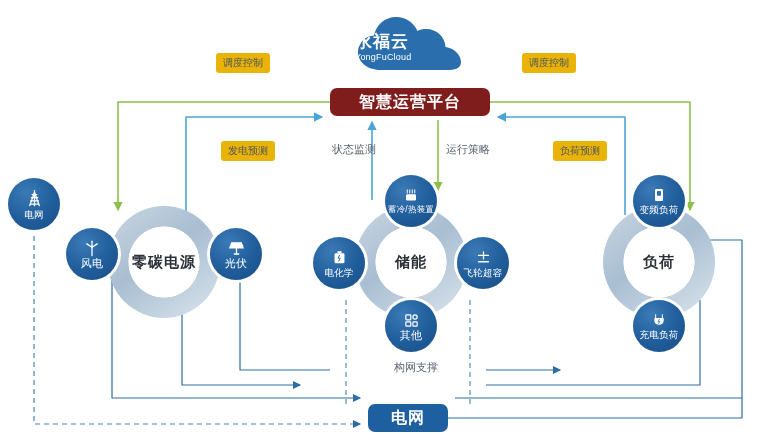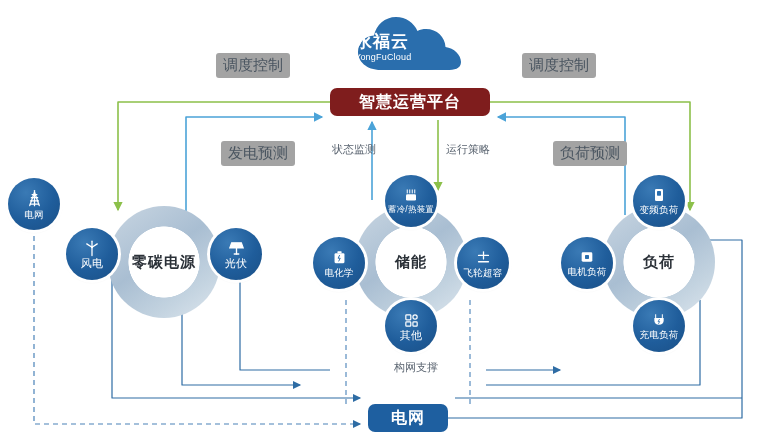--- a/index.html
+++ b/index.html
@@ -36,22 +36,22 @@
   .gridbar{
     position:absolute;left:368px;top:404px;width:80px;height:28px;
     background:#1e5fa0;border-radius:7px;
     display:flex;align-items:center;justify-content:center;
     color:#fff;font-size:16px;font-weight:bold;letter-spacing:1px;
     z-index:6;
   }
 
   
   .pill{
-    position:absolute;background:#a3a3a3;color:#4a5560;
-    font-size:15px;padding:3px 7px;border-radius:3px;white-space:nowrap;
+    position:absolute;background:#eab308;color:#4a5560;
+    font-size:10px;padding:3px 7px;border-radius:3px;white-space:nowrap;
     z-index:5;
   }
   
   .plain{
     position:absolute;color:#5a6470;font-size:11px;line-height:14px;
     text-align:center;white-space:nowrap;z-index:5;
   }
 
   
   .cluster{position:absolute;z-index:2;}
@@ -266,29 +266,20 @@
   <div class="node" style="left:633px;top:175px;width:52px;height:52px;">
     <span class="n-ico">
       <svg width="16" height="16" viewBox="0 0 24 24" fill="none" stroke="#ffffff" stroke-width="1.6">
         <rect x="6" y="3" width="12" height="18" rx="2" fill="#ffffff" stroke="none"></rect>
         <rect x="9" y="6" width="6" height="7" rx="1" fill="#2a6ead" stroke="none"></rect>
       </svg>
     </span>
     <span class="n-lbl">变频负荷</span>
   </div>
 
-  <div class="node" style="left:561px;top:237px;width:52px;height:52px;">
-    <span class="n-ico">
-      <svg width="16" height="16" viewBox="0 0 24 24" fill="none" stroke="#ffffff" stroke-width="1.6">
-        <rect x="4" y="5" width="16" height="14" rx="2" fill="#ffffff" stroke="none"></rect>
-        <rect x="9" y="9" width="6" height="6" rx="1" fill="#2a6ead" stroke="none"></rect>
-      </svg>
-    </span>
-    <span class="n-lbl">电机负荷</span>
-  </div>
 
 
   <div class="node" style="left:633px;top:300px;width:52px;height:52px;">
     <span class="n-ico">
       <svg width="16" height="16" viewBox="0 0 24 24" fill="none" stroke="#ffffff" stroke-width="1.5">
         <path d="M7 4 L7 9 M17 4 L17 9" stroke-linecap="round"></path>
         <path d="M5 9 L19 9 L19 13 C19 16.5 16 19 12 19 C8 19 5 16.5 5 13 Z" fill="#ffffff" stroke="none"></path>
         <path d="M12.6 11 L10.6 14.3 L13 14.3 L11.4 17.3" stroke="#2a6ead" stroke-width="1.2" fill="none" stroke-linecap="round"></path>
       </svg>
     </span>

